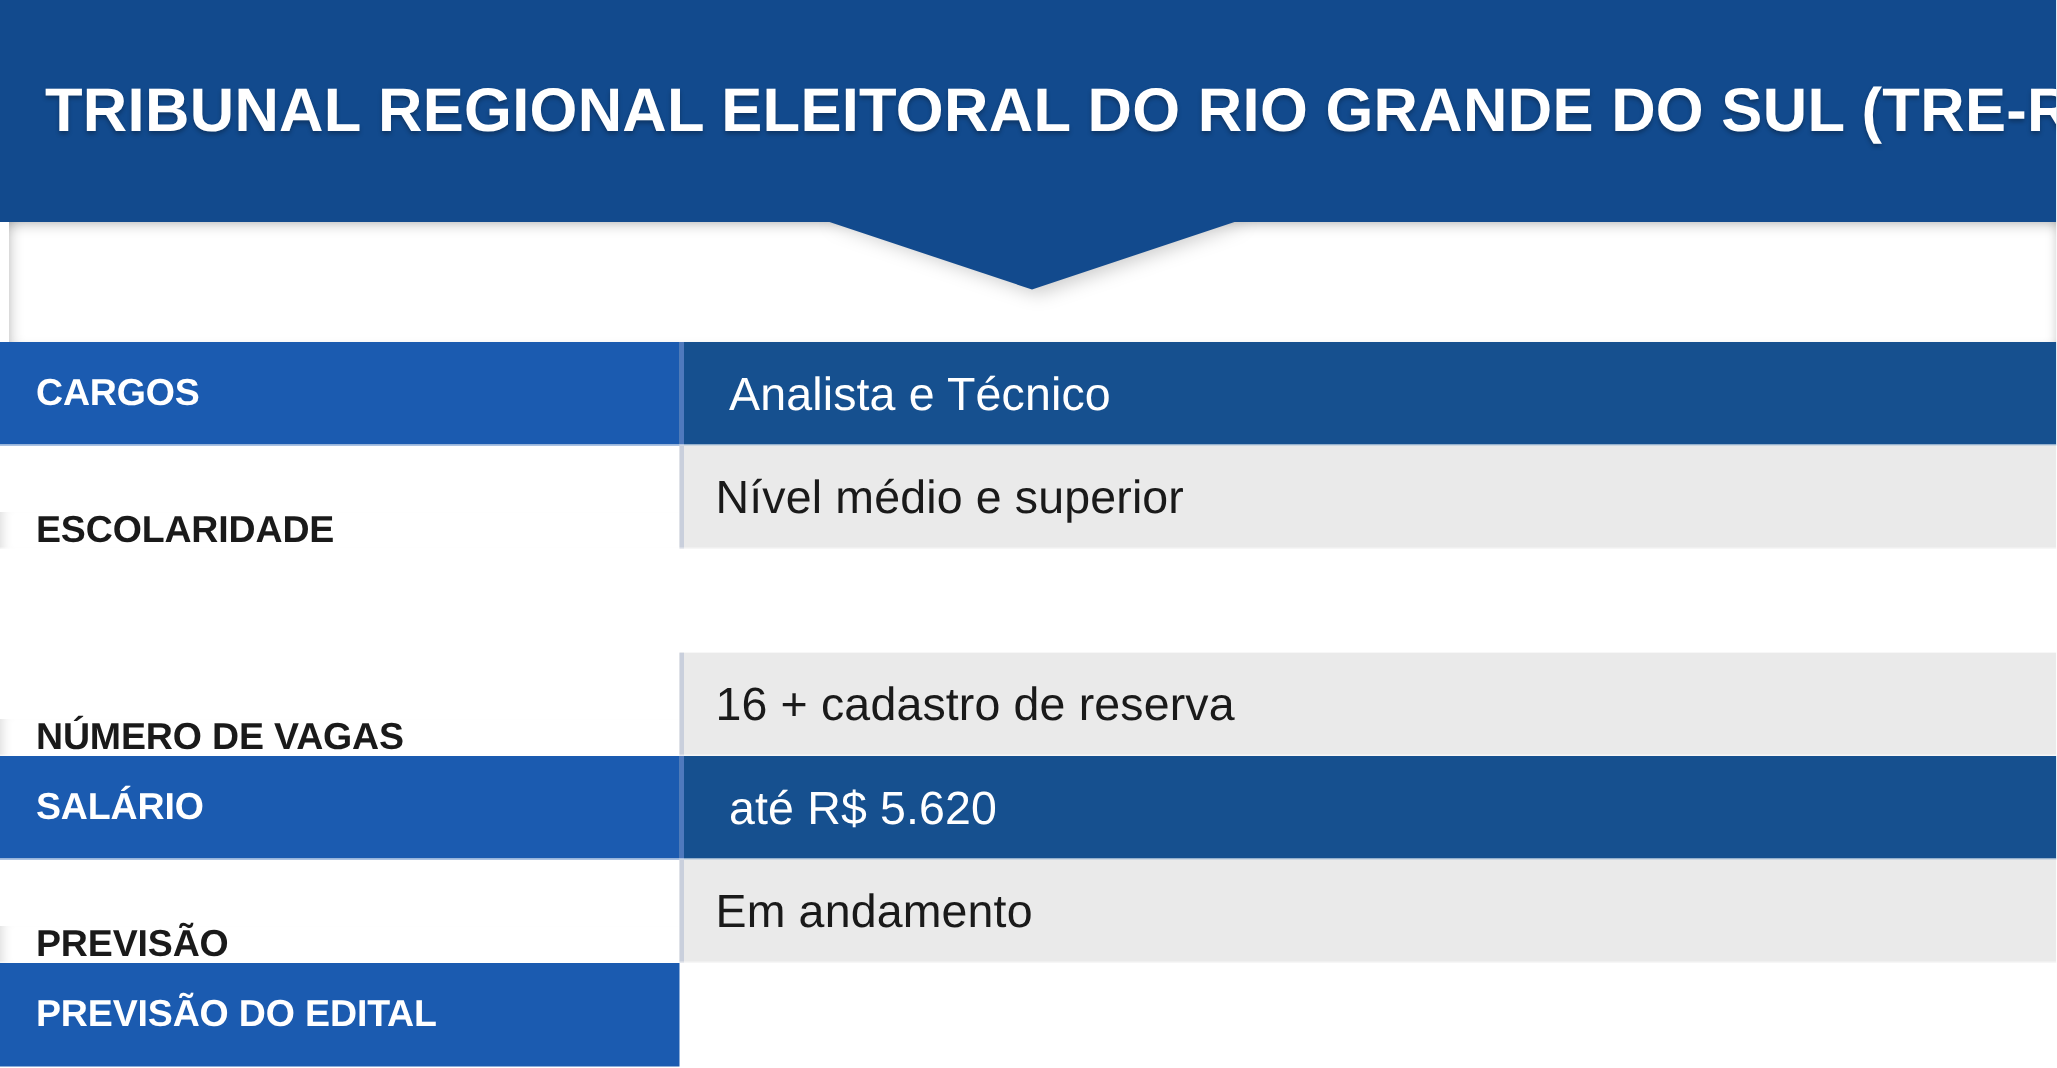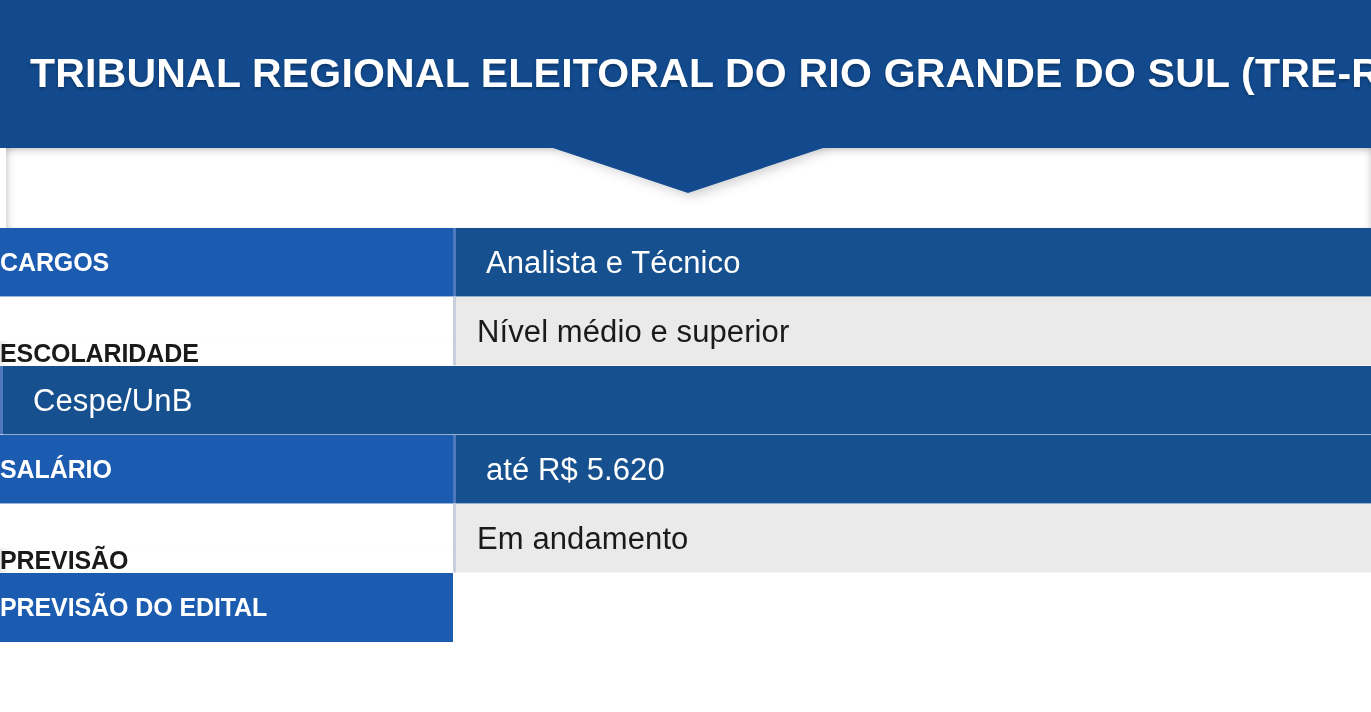--- a/index.html
+++ b/index.html
@@ -104,20 +104,21 @@
     display: flex;
     height: 69px;
     width: 1371px;
   }
   .info-row .label-cell {
     box-sizing: border-box;
     width: 453px;
     flex: 0 0 453px;
     display: flex;
     align-items: center;
+    padding-left: 24px;
     font-family: "Liberation Sans", sans-serif;
     font-weight: bold;
     font-size: 25px;
     letter-spacing: -0.1px;
   }
   .info-row .value-cell {
     box-sizing: border-box;
     flex: 1 1 auto;
     display: flex;
     align-items: center;
@@ -186,23 +187,26 @@
       <div class="label-cell">CARGOS</div>
       <div class="value-cell">Analista e Técnico</div>
     </div>
 
     <div class="info-row light">
       <div class="label-cell">ESCOLARIDADE</div>
       <div class="value-cell">Nível médio e superior</div>
     </div>
 
     <div class="info-row blue">
-      <div class="value-cell">Cespe/UnB</div>
-    </div>
-
+    </div>
+
+    <div class="info-row light">
+      <div class="label-cell">NÚMERO DE VAGAS</div>
+      <div class="value-cell">16 + cadastro de reserva</div>
+    </div>
 
     <div class="info-row blue">
       <div class="label-cell">SALÁRIO</div>
       <div class="value-cell">até R$ 5.620</div>
     </div>
 
     <div class="info-row light">
       <div class="label-cell">PREVISÃO</div>
       <div class="value-cell">Em andamento</div>
     </div>

